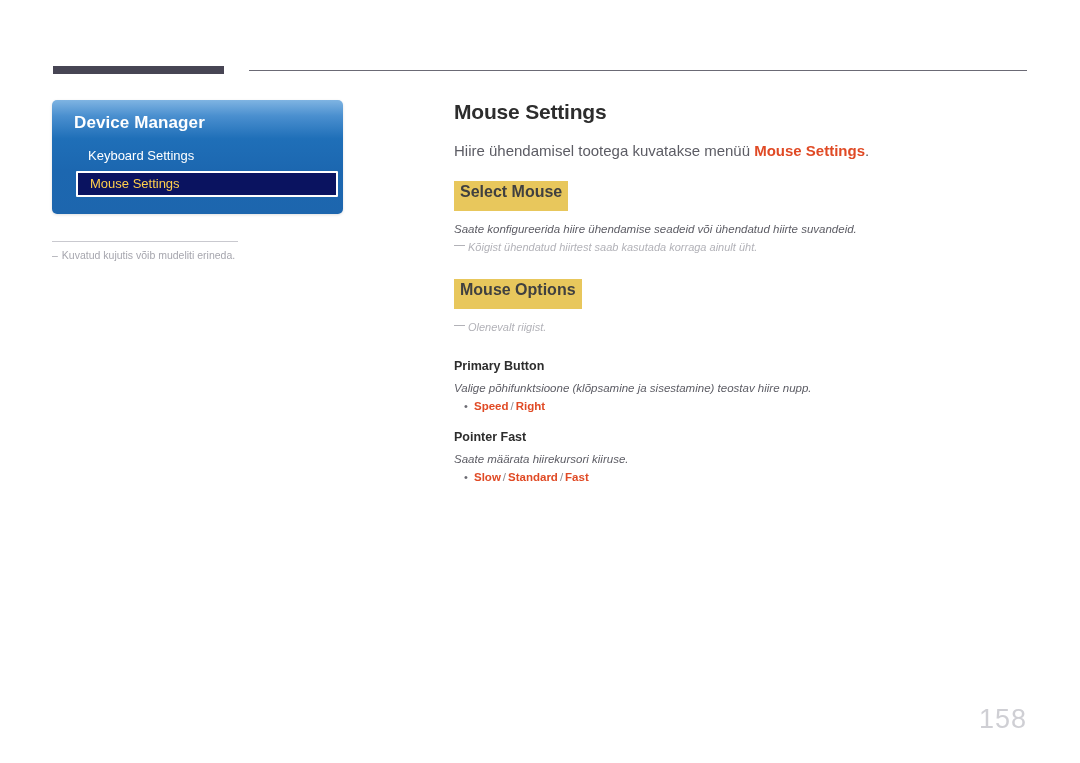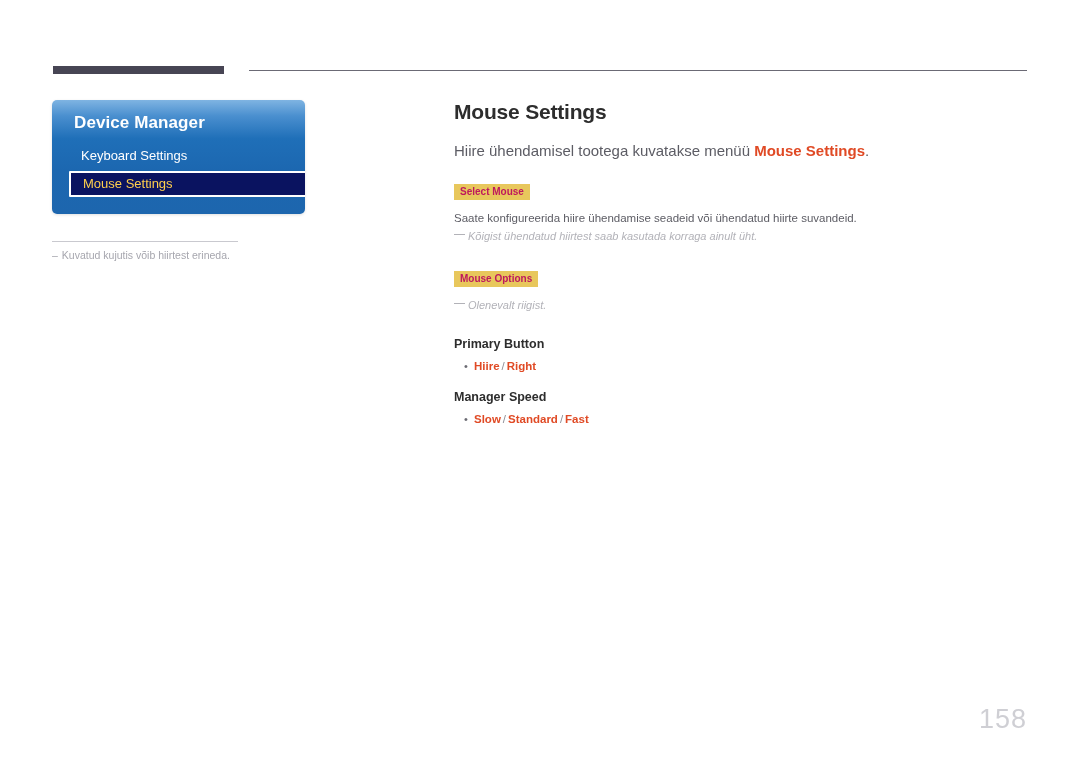--- a/index.html
+++ b/index.html
@@ -40,21 +40,21 @@
     width: 778px;
     height: 1px;
     background: #6b6a75;
   }
 
   
   .osd-panel {
     position: absolute;
     left: 52px;
     top: 100px;
-    width: 253px;
+    width: 291px;
     height: 114px;
     border-radius: 5px;
     background: linear-gradient(180deg,
         #7fb4e2 0%,
         #4a8fcf 14%,
         #1f6fb8 34%,
         #1c67b0 62%,
         #1d66ae 100%);
     box-shadow: 0 1px 3px rgba(0,0,0,0.12);
     overflow: hidden;
@@ -63,21 +63,21 @@
     position: absolute;
     left: 22px;
     top: 13px;
     font-size: 17px;
     font-weight: bold;
     color: #ffffff;
     letter-spacing: 0.1px;
   }
   .osd-item {
     position: absolute;
-    left: 17px;
+    left: 24px;
     width: 262px;
     height: 24px;
     line-height: 24px;
     font-size: 13px;
     padding-left: 12px;
     box-sizing: border-box;
     color: #ffffff;
   }
   .osd-item.unselected {
     top: 44px;
@@ -135,30 +135,31 @@
     margin: 0 0 22px 0;
   }
   .kw {
     color: #e04a25;
     font-weight: bold;
   }
 
   .section-head {
     display: inline-block;
     background: #e8c75c;
-    color: #be185d;
-    font-size: 10px;
-    font-weight: bold;
-    padding: 2px 6px 3px 6px;
+    color: #404040;
+    font-size: 16px;
+    font-weight: bold;
+    padding: 2px 6px 10px 6px;
     margin: 0 0 12px 0;
   }
   .body-line {
     font-size: 11.5px;
     color: #5c5c64;
     margin: 0 0 6px 0;
+    font-style: italic;
   }
   .note {
     font-size: 11px;
     color: #b2b2b8;
     margin: 0 0 4px 0;
     font-style: italic;
   }
   .note .dash {
     display: inline-block;
     width: 11px;
@@ -225,21 +226,21 @@
   <div class="osd-item unselected">
     <span>Keyboard Settings</span>
   </div>
   <div class="osd-item selected">
     <span>Mouse Settings</span>
   </div>
 </div>
 
 <div class="note-rule"></div>
 <div class="panel-note">
-  <span class="dash">–</span><span>Kuvatud kujutis võib hiirtest erineda.</span>
+  <span class="dash">–</span><span>Kuvatud kujutis võib mudeliti erineda.</span>
 </div>
 
 <div class="content">
 
   <h1 class="page-title">Mouse Settings</h1>
 
   <p class="intro"><span>Hiire ühendamisel tootega kuvatakse menüü </span><span class="kw">Mouse Settings</span><span>.</span></p>
 
   <div>
     <div class="section-head">Select Mouse</div>
@@ -251,30 +252,32 @@
 
   <div>
     <div class="section-head">Mouse Options</div>
     <p class="note"><span class="dash"></span><span>Olenevalt riigist.</span></p>
   </div>
 
   <div class="gap-22"></div>
 
   <div>
     <div class="sub-head">Primary Button</div>
+    <p class="body-line">Valige põhifunktsioone (klõpsamine ja sisestamine) teostav hiire nupp.</p>
     <div class="bullet-row">
       <span class="bullet-dot">•</span>
-      <span><span class="opt">Hiire</span><span class="sep">/</span><span class="opt">Right</span></span>
+      <span><span class="opt">Speed</span><span class="sep">/</span><span class="opt">Right</span></span>
     </div>
   </div>
 
   <div class="gap-18"></div>
 
   <div>
-    <div class="sub-head">Manager Speed</div>
+    <div class="sub-head">Pointer Fast</div>
+    <p class="body-line">Saate määrata hiirekursori kiiruse.</p>
     <div class="bullet-row">
       <span class="bullet-dot">•</span>
       <span><span class="opt">Slow</span><span class="sep">/</span><span class="opt">Standard</span><span class="sep">/</span><span class="opt">Fast</span></span>
     </div>
   </div>
 
 </div>
 
 <div class="page-number">158</div>
 

